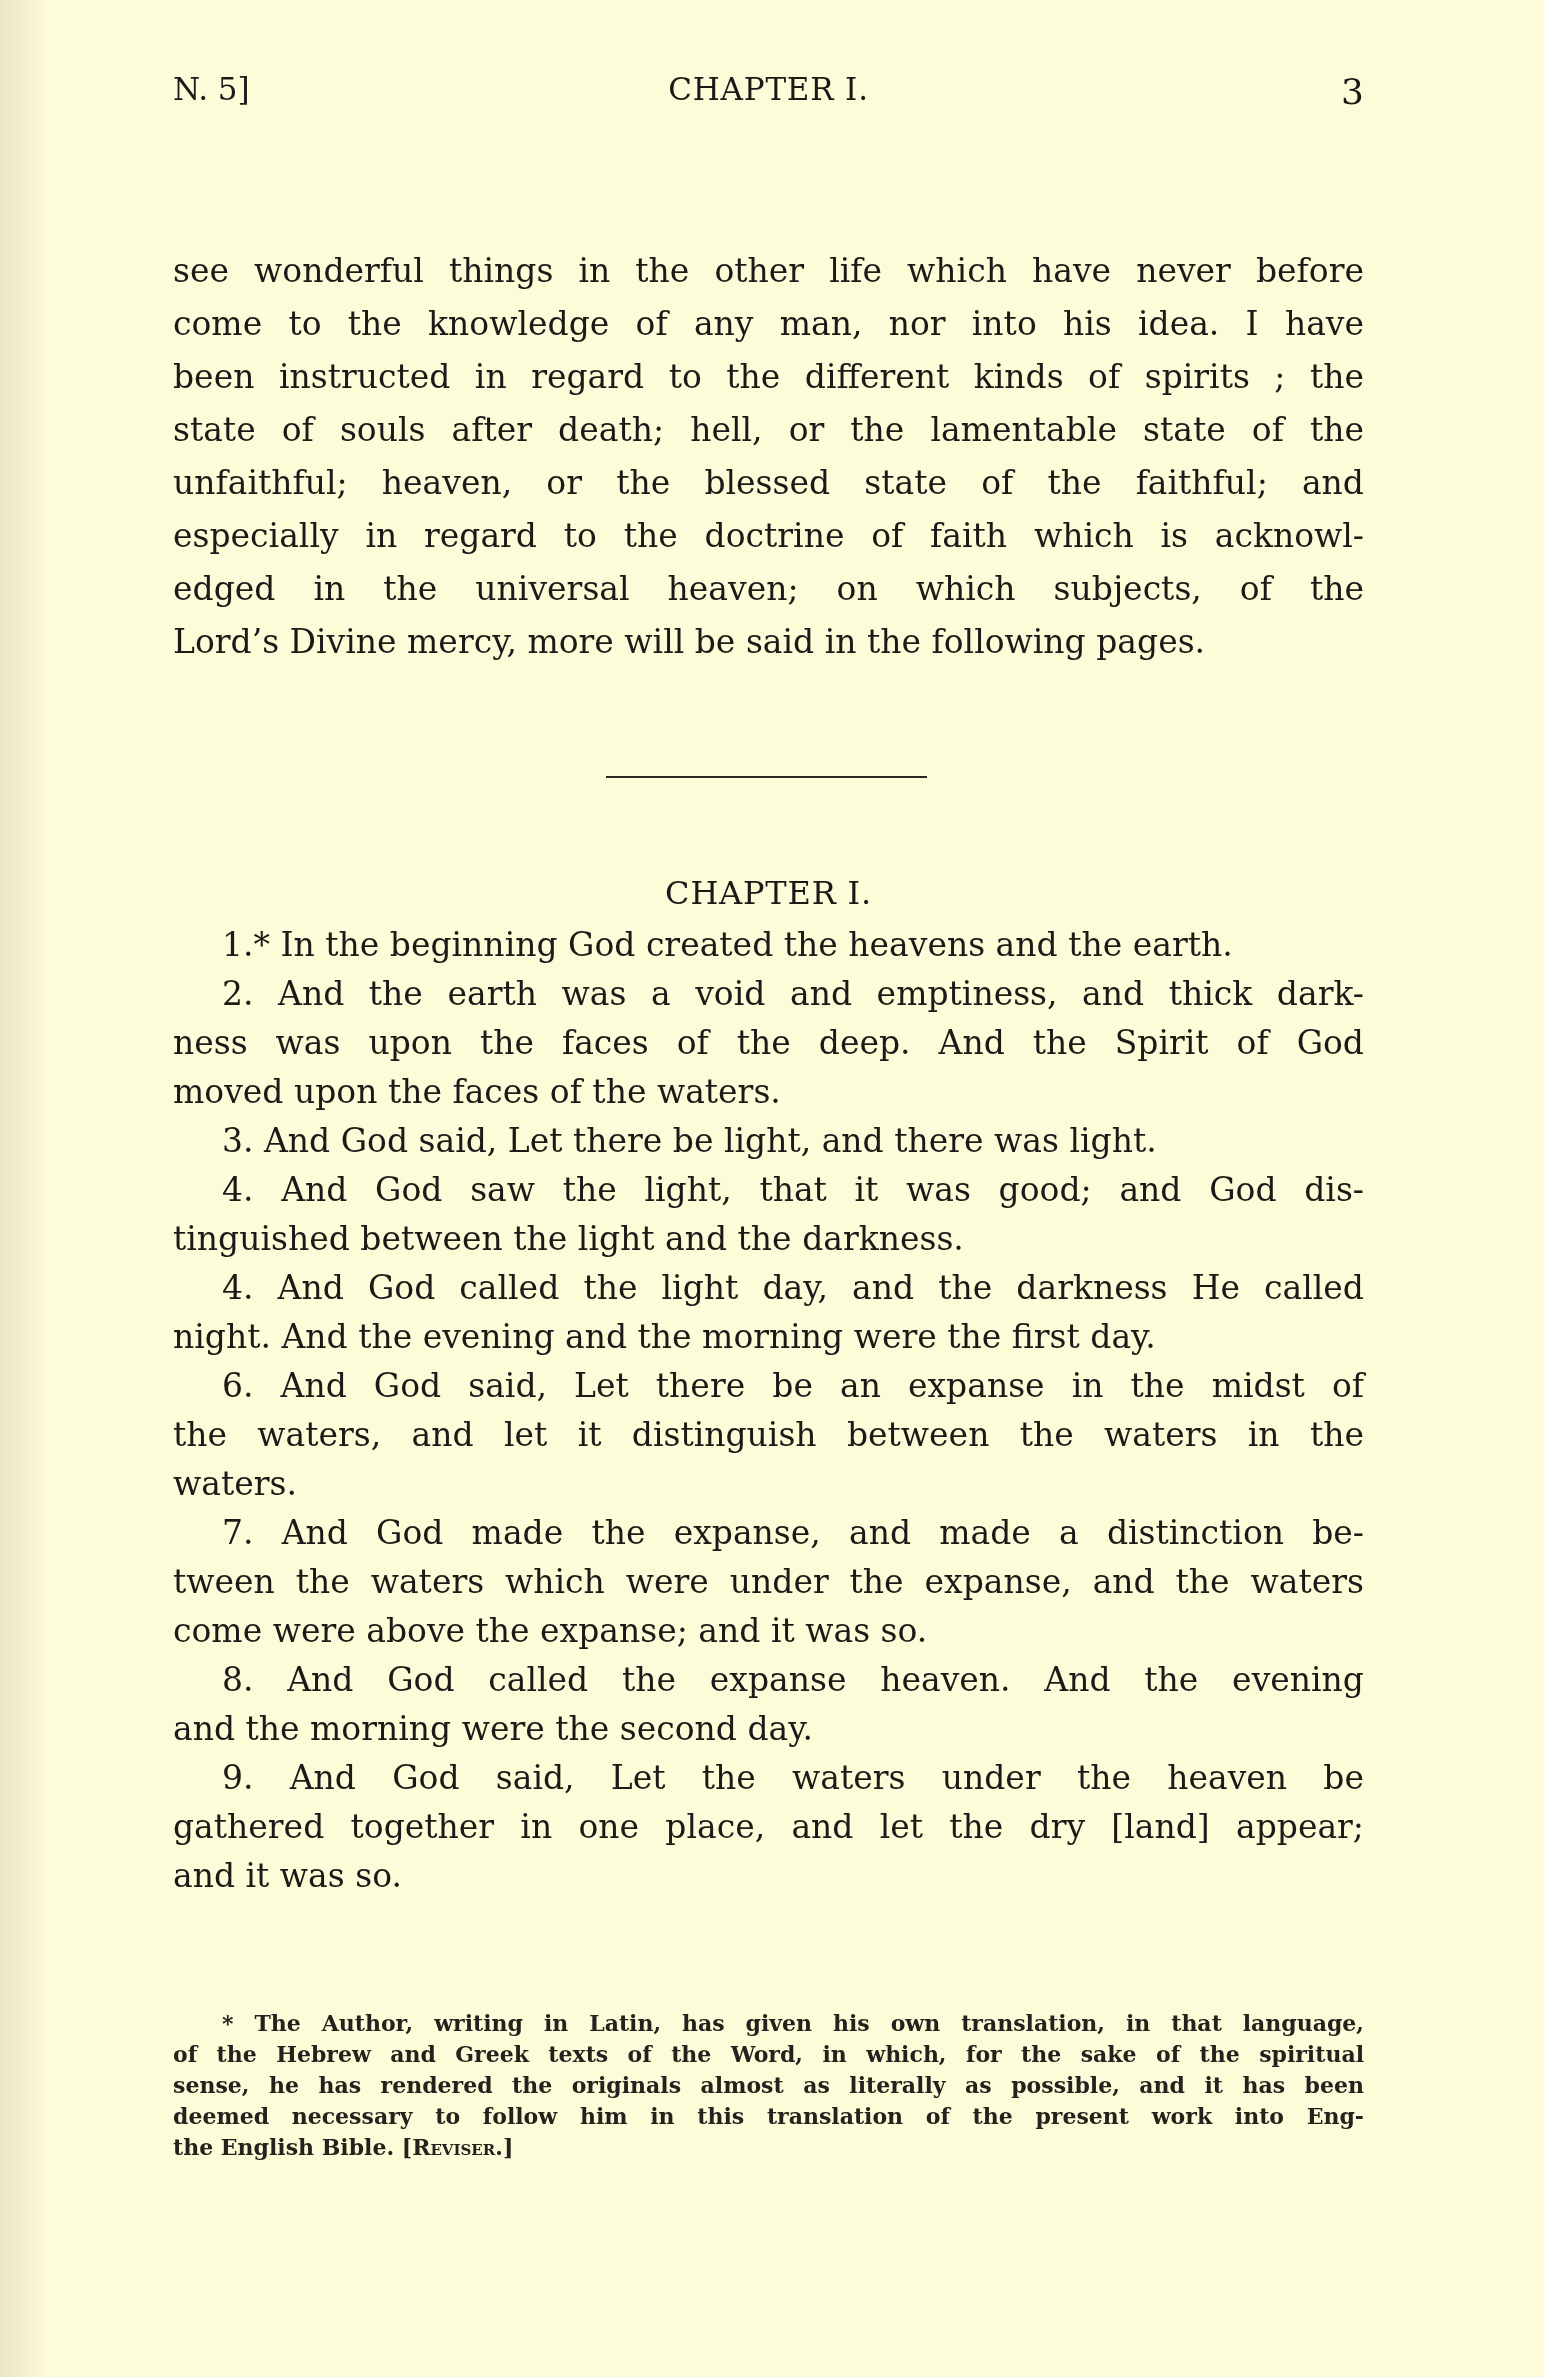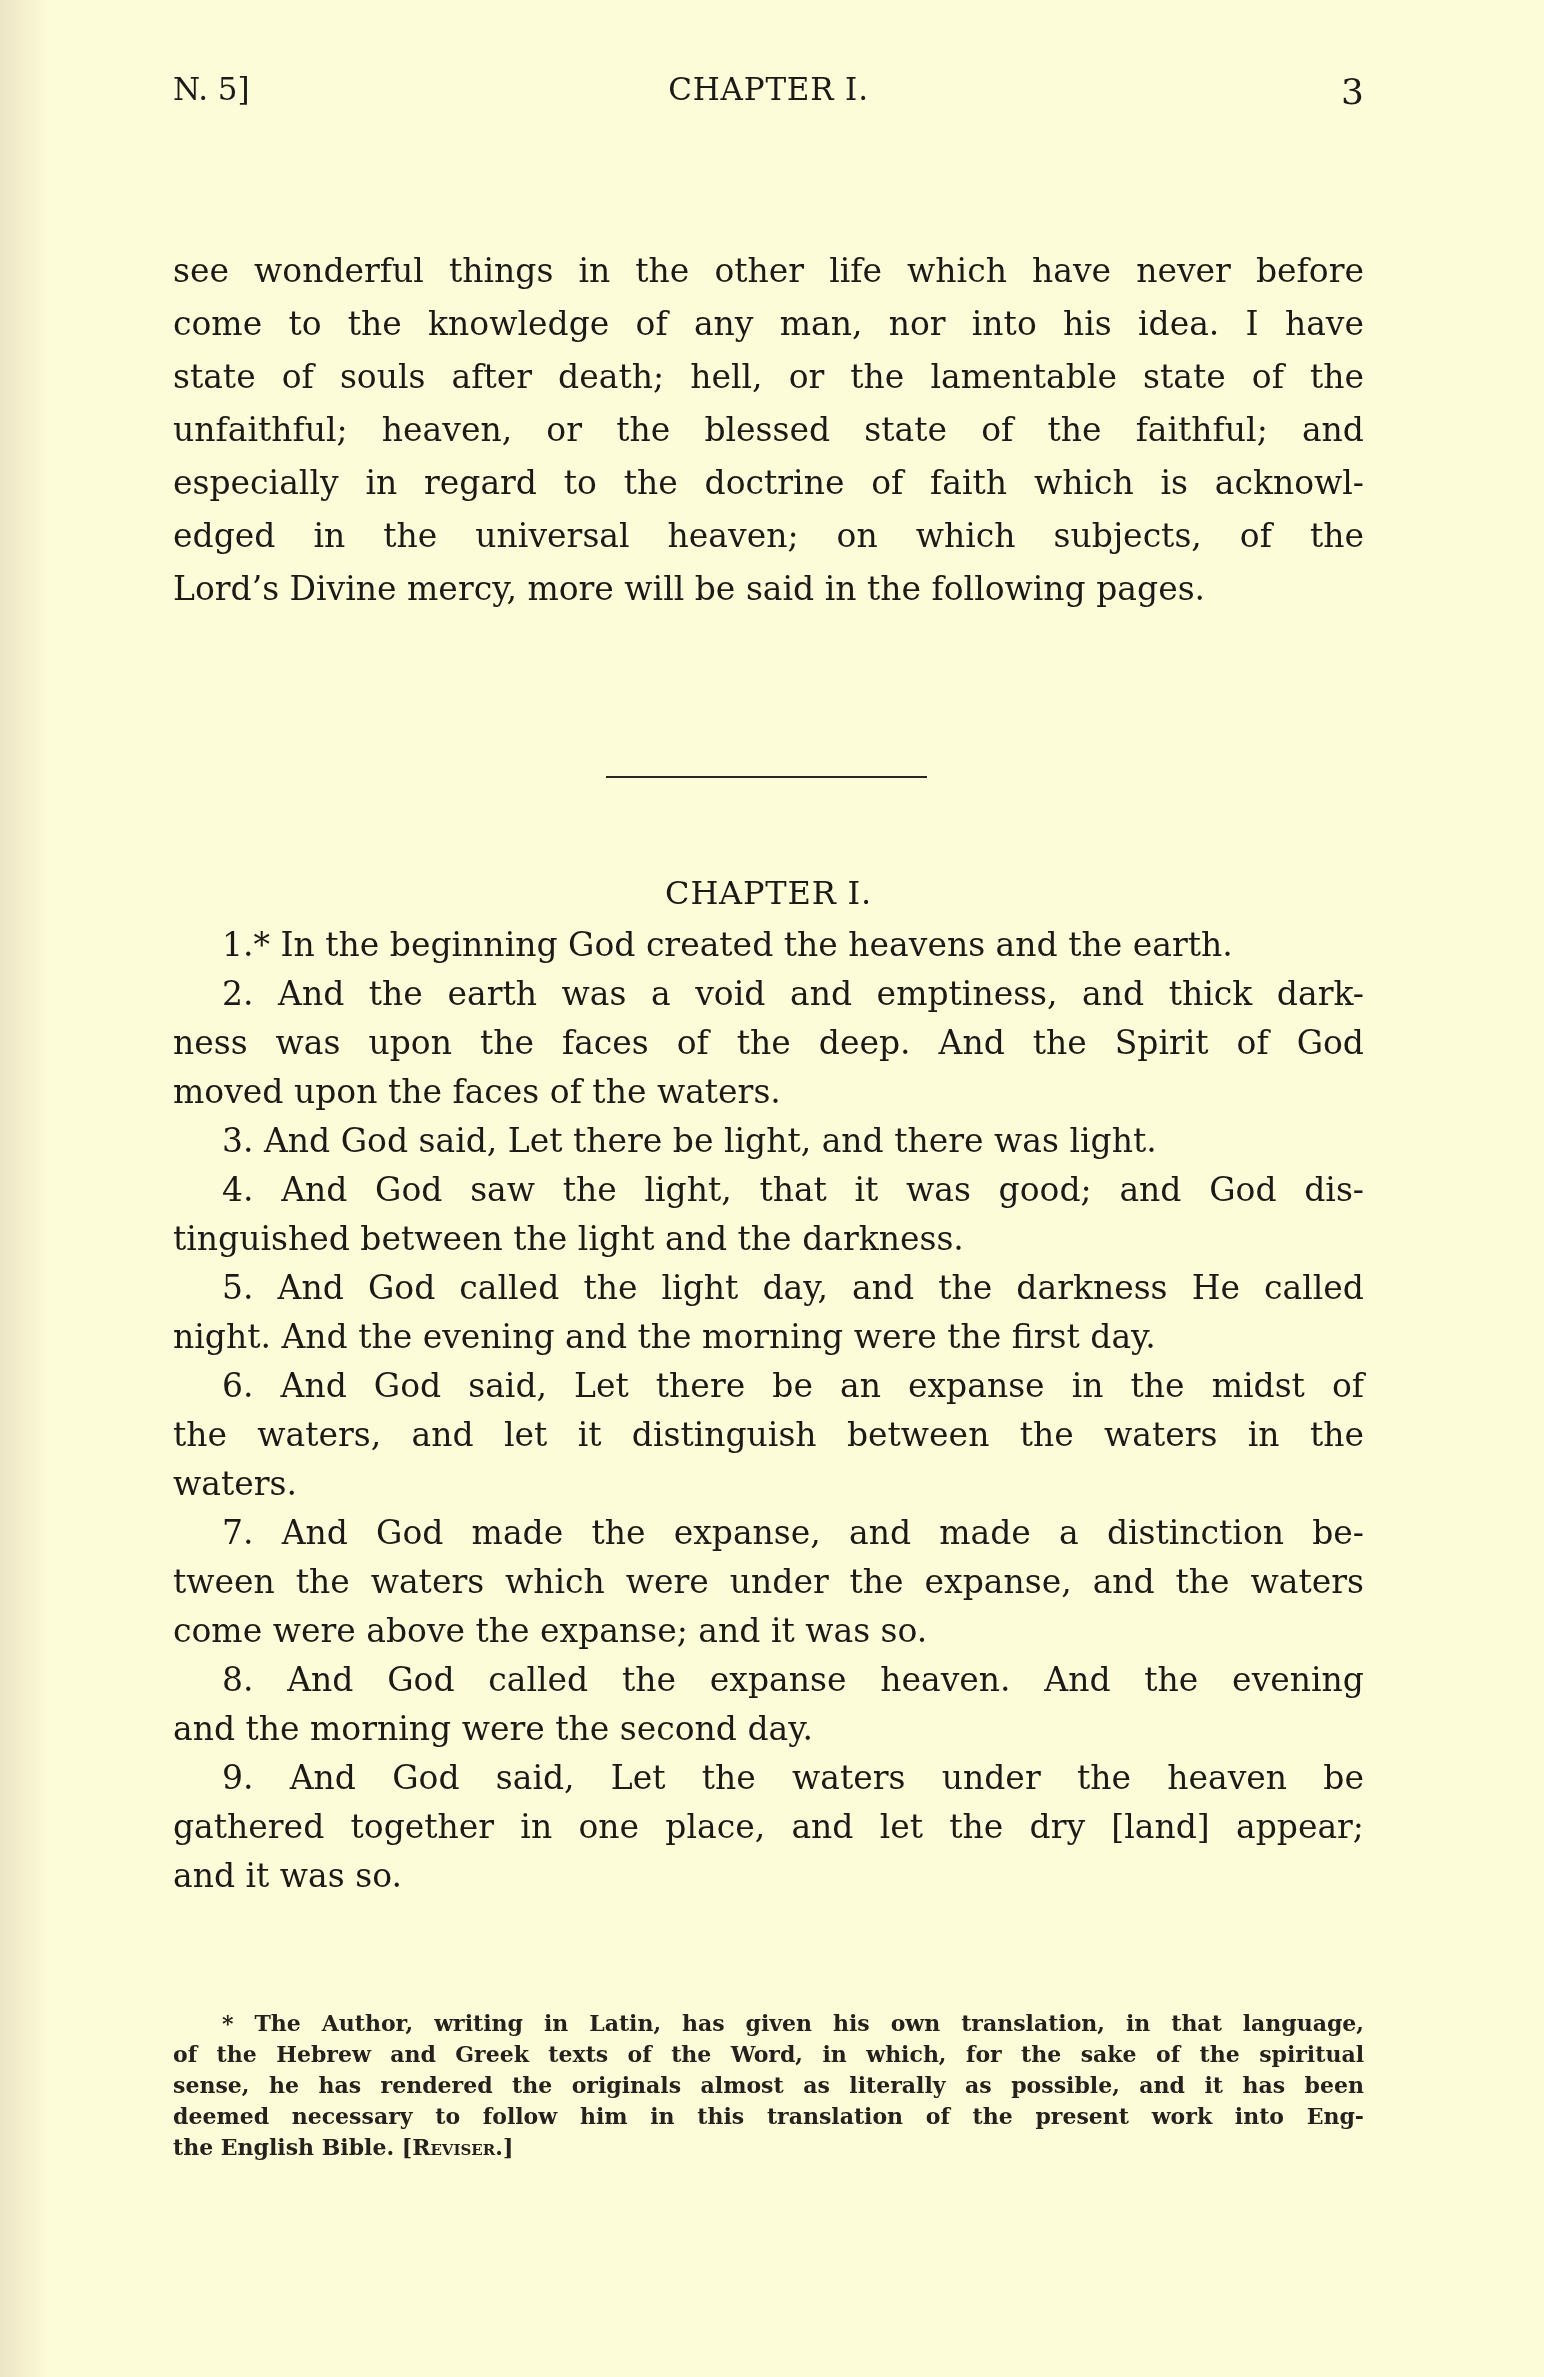--- a/index.html
+++ b/index.html
@@ -58,40 +58,41 @@
 
 <div class="header">
   <span class="left">N. 5]</span>
   <span class="center">CHAPTER I.</span>
   <span class="right">3</span>
 </div>
 
 <div class="block" id="intro">
     <span class="line">see wonderful things in the other life which have never before</span>
     <span class="line">come to the knowledge of any man, nor into his idea.  I have</span>
+    <span class="line">been instructed in regard to the different kinds of spirits ; the</span>
     <span class="line">state of souls after death; hell, or the lamentable state of the</span>
     <span class="line">unfaithful; heaven, or the blessed state of the faithful; and</span>
     <span class="line">especially in regard to the doctrine of faith which is acknowl-</span>
     <span class="line">edged in the universal heaven; on which subjects, of the</span>
     <span class="line last">Lord’s Divine mercy, more will be said in the following pages.</span>
   </div>
 
 <div class="rule"></div>
 
 <div class="chapter-title">CHAPTER I.</div>
 
 <div class="block" id="verses">
     <span class="line indent last">1.* In the beginning God created the heavens and the earth.</span>
     <span class="line indent">2. And the earth was a void and emptiness, and thick dark-</span>
     <span class="line">ness was upon the faces of the deep.  And the Spirit of God</span>
     <span class="line last">moved upon the faces of the waters.</span>
     <span class="line indent last">3. And God said, Let there be light, and there was light.</span>
     <span class="line indent">4. And God saw the light, that it was good; and God dis-</span>
     <span class="line last">tinguished between the light and the darkness.</span>
-    <span class="line indent">5. And God called the light day, and the darkness He called</span>
+    <span class="line indent">4. And God called the light day, and the darkness He called</span>
     <span class="line last">night.  And the evening and the morning were the first day.</span>
     <span class="line indent">6. And God said, Let there be an expanse in the midst of</span>
     <span class="line">the waters, and let it distinguish between the waters in the</span>
     <span class="line last">waters.</span>
     <span class="line indent">7. And God made the expanse, and made a distinction be-</span>
     <span class="line">tween the waters which were under the expanse, and the waters</span>
     <span class="line last">come were above the expanse; and it was so.</span>
     <span class="line indent">8. And God called the expanse heaven.  And the evening</span>
     <span class="line last">and the morning were the second day.</span>
     <span class="line indent">9. And God said, Let the waters under the heaven be</span>

